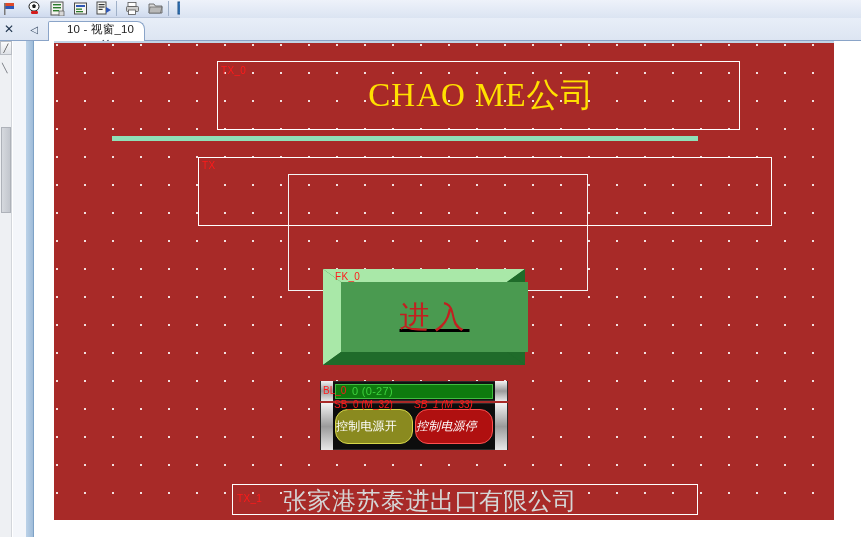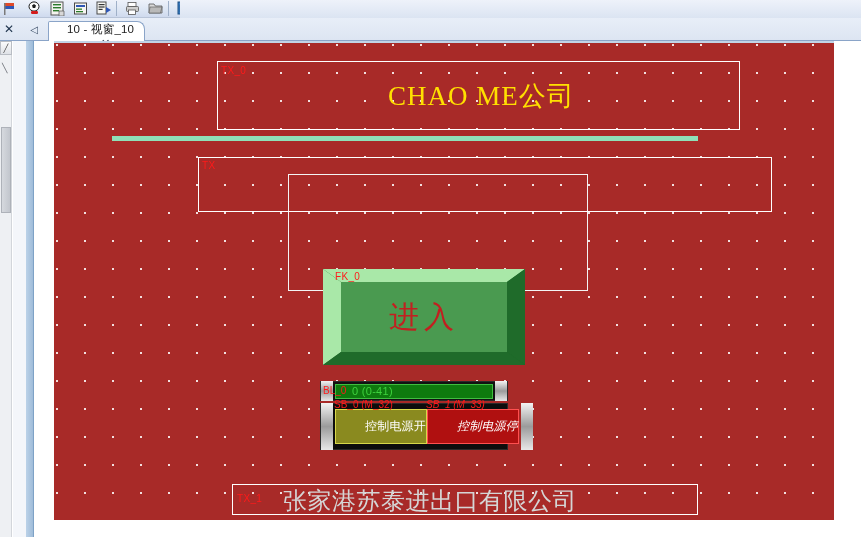--- a/index.html
+++ b/index.html
@@ -167,36 +167,36 @@
   .title-box {
     position: absolute; left: 163px; top: 20px;
     width: 523px; height: 69px;
     border: 1px solid #ffffff;
     display: flex; align-items: center;
   }
   .title-text {
     width: 100%;
     text-align: center;
     font-family: "Liberation Serif", "DejaVu Serif", serif;
-    font-size: 27px;
+    font-size: 33px;
     color: #ffe000;
     letter-spacing: 1px;
     white-space: nowrap;
     padding-left: 6px;
   }
   .title-underline {
     position: absolute; left: 58px; top: 95px;
     width: 586px; height: 5px;
     background: #8fe0b8;
   }
 
   
   .subtitle-box {
     position: absolute; left: 144px; top: 116px;
-    width: 574px; height: 55px;
+    width: 574px; height: 69px;
     border: 1px solid #ffffff;
     display: flex; align-items: center;
   }
   .subtitle-text {
     font-size: 38px;
     color: #d8d8d8;
     font-family: "Liberation Sans", "DejaVu Sans", sans-serif;
     letter-spacing: 1px;
     white-space: nowrap;
     padding-left: 4px;
@@ -211,23 +211,23 @@
 
   
   .enter-btn {
     position: absolute; left: 269px; top: 228px;
     width: 202px; height: 96px;
     background: #1f6b2a;
     cursor: pointer;
   }
   .enter-inner {
     position: absolute; left: 18px; top: 13px;
-    width: 166px; height: 70px;
+    width: 187px; height: 70px;
     background: #4a9a50;
-    display: flex; align-items: center; justify-content: center;
+    display: flex; align-items: center; justify-content: center; text-decoration: underline;
   }
   .enter-label {
     font-family: "Liberation Serif", "DejaVu Serif", serif;
     font-size: 30px;
     color: #c22020;
     letter-spacing: 5px;
   }
   .bev-top {
     position: absolute; left: 0; top: 0; width: 202px; height: 13px;
     background: #a9e8a8;
@@ -293,24 +293,25 @@
     width: 12px; height: 47px;
     background: linear-gradient(180deg,#f3f3f3,#9b9b9b 50%,#e8e8e8);
     flex: 0 0 auto;
   }
   .tray-mid {
     flex: 1 1 auto; height: 47px;
     display: flex; align-items: center; justify-content: space-between;
     padding: 0 2px;
   }
   .ctl-btn {
-    width: 92px; height: 35px;
-    display: flex; align-items: center; justify-content: flex-end;
+    width: 78px; height: 35px;
+    display: flex; align-items: center; justify-content: flex-start;
     position: relative;
     cursor: pointer;
+    border-radius: 13px;
   }
   .ctl-on {
     background: #8a8a1f;
     border: 1px solid #d8d84a;
   }
   .ctl-off {
     background: #b01010;
     border: 1px solid #ff5050;
     font-style: italic;
   }
@@ -468,21 +469,21 @@
         <div class="bev-bottom"></div>
         <div class="enter-inner">
           <span class="enter-label">进入</span>
         </div>
         <div class="objtag" style="left:4px; top:2px; z-index:5;padding-left:8px;">FK_0</div>
       </div>
 
       <div class="lamp-bar">
         <div class="lamp-cap"></div>
         <div class="lamp-fill">
-          <span class="lamp-value">0 (0-41)</span>
+          <span class="lamp-value">0 (0-27)</span>
         </div>
         <div class="lamp-cap"></div>
         <div class="lamp-tag">BL_0</div>
       </div>
 
       <div class="btn-tray">
         <div class="tray-cap"></div>
         <div class="tray-mid">
           <div class="ctl-btn ctl-on">
             <div class="ctl-tag">SB_0 (M_32)</div>

